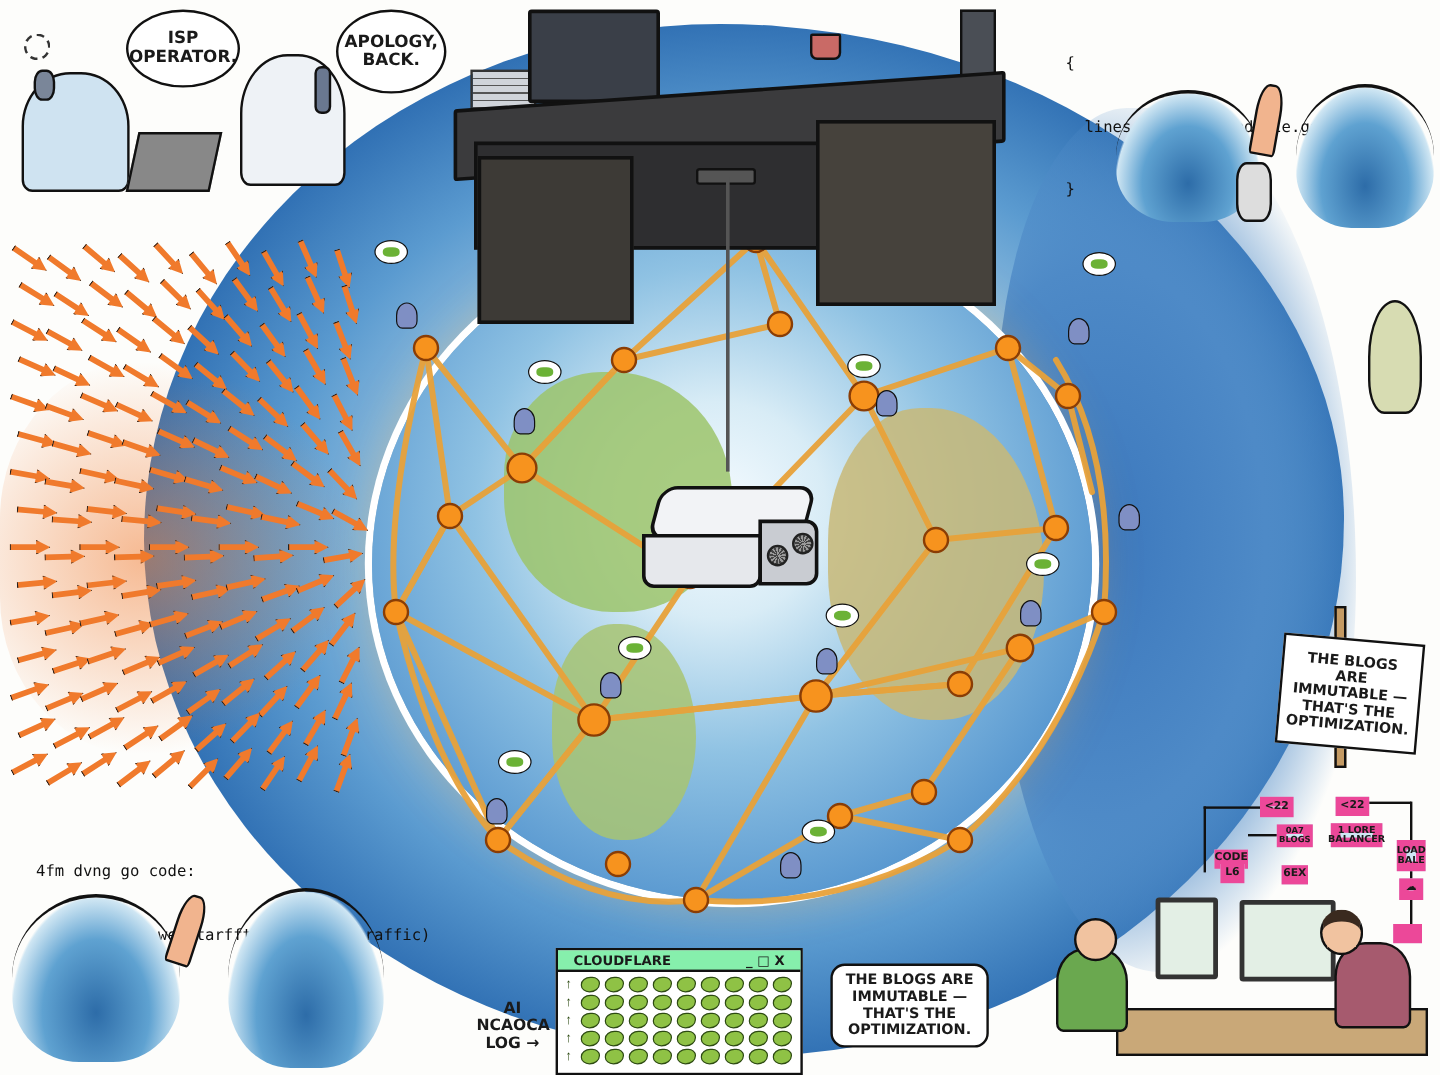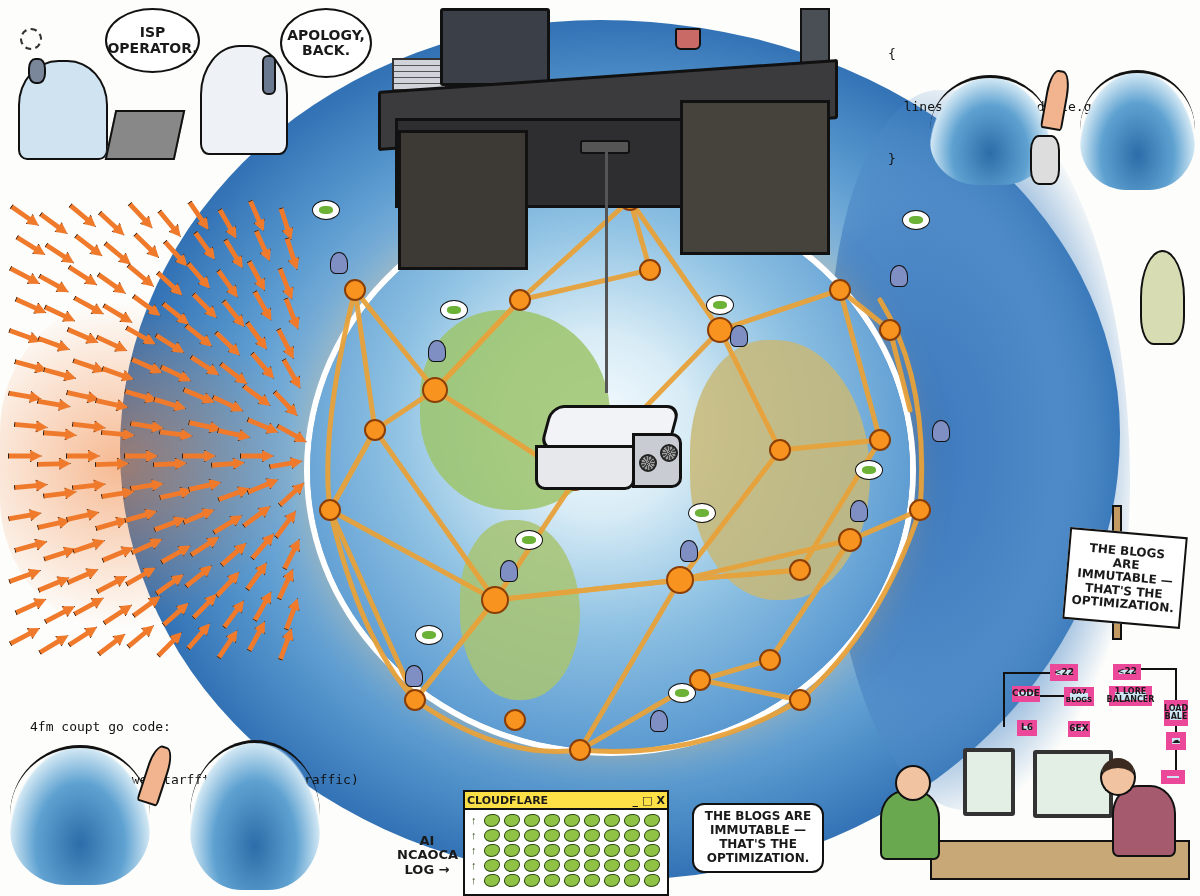--- a/index.html
+++ b/index.html
@@ -41,25 +41,25 @@
   
   .bubble{background:#fff;border:2.5px solid #111;border-radius:50%;display:flex;align-items:center;justify-content:center;text-align:center;
     font-family:"DejaVu Sans",sans-serif;font-weight:bold;font-size:14px;line-height:1.1;text-transform:uppercase}
   .bubble-rect{background:#fff;border:2.5px solid #111;border-radius:12px;display:flex;align-items:center;justify-content:center;text-align:center;
     font-family:"DejaVu Sans",sans-serif;font-weight:bold;font-size:14px;line-height:1.15;text-transform:uppercase;padding:6px}
   .person{border:2px solid #111}
   .code{font-family:"DejaVu Sans Mono",monospace;font-size:13px;white-space:pre;color:#111}
   .sign{left:1066px;top:532px;width:118px;height:92px;background:#fff;border:2.5px solid #111;transform:rotate(5deg);
     font-family:"DejaVu Sans",sans-serif;font-weight:bold;font-size:12px;line-height:1.1;text-align:center;display:flex;align-items:center;justify-content:center;padding:4px}
   .sign-post{left:1112px;top:505px;width:10px;height:135px;background:#c49a63;border:2px solid #111}
-  .box{background:#cfe7f5;border:6px solid #ec4899;font-family:"DejaVu Sans",sans-serif;font-weight:bold;font-size:9px;text-align:center;display:flex;align-items:center;justify-content:center;line-height:1.05}
+  .box{background:#cfe7f5;border:8px solid #ec4899;font-family:"DejaVu Sans",sans-serif;font-weight:bold;font-size:9px;text-align:center;display:flex;align-items:center;justify-content:center;line-height:1.05}
   .wline{background:#111}
   
   .cf{left:463px;top:790px;width:206px;height:106px;background:#fff;border:2px solid #111}
-  .cf-title{height:18px;background:#fde047;border-bottom:2px solid #111;display:flex;justify-content:space-between;align-items:center;padding:0 2px;
+  .cf-title{height:18px;background:#86efac;border-bottom:2px solid #111;display:flex;justify-content:space-between;align-items:center;padding:0 13px;
     font-family:"DejaVu Sans",sans-serif;font-weight:bold;font-size:11px}
   .cf-grid{display:grid;grid-template-columns:10px repeat(9,1fr);gap:2px 3px;padding:4px 6px}
   .gecko{width:16px;height:13px;background:#8fc245;border:1px solid #2d4a12;border-radius:50% 40% 55% 45%}
   .up{font-size:11px;color:#2d4a12;line-height:13px}
   .label-commit{left:397px;top:834px;font-family:"DejaVu Sans",sans-serif;font-weight:bold;font-size:13px;line-height:1.1;text-align:center}
   
   .wave{border-radius:50% 50% 40% 40%;background:radial-gradient(ellipse at 50% 70%,#2d6ca8,#5fa2d1 45%,#cfe6f3 70%,rgba(255,255,255,0) 72%);border-top:3px solid #111}
   .hand{width:22px;height:60px;background:#f1b48e;border:2px solid #111;border-radius:40% 40% 10% 10%}
   .robot{width:18px;height:22px;background:#7f8fc4;border:1.5px solid #111;border-radius:50% 50% 30% 30%}
   .thought{width:28px;height:20px;background:#fff;border:1.5px solid #111;border-radius:50%;display:flex;align-items:center;justify-content:center}
@@ -356,21 +356,21 @@
 </div>
 
 <div class="abs wave" style="left:930px;top:75px;width:120px;height:110px"></div>
 <div class="abs wave" style="left:1080px;top:70px;width:115px;height:120px"></div>
 <div class="abs hand" style="left:1045px;top:70px;transform:rotate(10deg)"></div>
 <div class="abs" style="left:1030px;top:135px;width:30px;height:50px;background:#ddd;border:2px solid #111;border-radius:30%"></div>
 
 <div class="abs ghost"></div>
 
 <div class="abs code" style="left:30px;top:683px;line-height:1.35">
-  <div>4fm coupt go code:</div>
+  <div>4fm dvng go code:</div>
   <div>go coupt· go web tarfftz=dvng web traffic)</div>
 </div>
 
 <div class="abs wave" style="left:10px;top:745px;width:140px;height:140px"></div>
 <div class="abs wave" style="left:190px;top:740px;width:130px;height:150px"></div>
 <div class="abs hand" style="left:145px;top:745px;transform:rotate(18deg)"></div>
 
 <div class="abs label-commit" style="width:60px">AI NCAOCA LOG →</div>
 <div class="abs cf">
   <div class="cf-title">
@@ -445,21 +445,21 @@
   </div>
 
 <div class="abs wline" style="left:1003px;top:672px;width:52px;height:2px"></div>
 <div class="abs wline" style="left:1003px;top:672px;width:2px;height:55px"></div>
 <div class="abs wline" style="left:1124px;top:668px;width:52px;height:2px"></div>
 <div class="abs wline" style="left:1175px;top:668px;width:2px;height:110px"></div>
 <div class="abs wline" style="left:1040px;top:695px;width:26px;height:2px"></div>
 <div class="abs box" style="left:1050px;top:664px;width:28px;height:17px">
     <span>&lt;22</span>
   </div>
-<div class="abs box" style="left:1012px;top:686px;width:28px;height:16px">
+<div class="abs box" style="left:1012px;top:708px;width:28px;height:16px">
     <span>CODE</span>
   </div>
 <div class="abs box" style="left:1064px;top:687px;width:30px;height:19px;font-size:7px">
     <span>0A7 BLOGS</span>
   </div>
 <div class="abs box" style="left:1017px;top:720px;width:20px;height:16px">
     <span>L6</span>
   </div>
 <div class="abs box" style="left:1068px;top:721px;width:22px;height:16px">
     <span>6EX</span>

